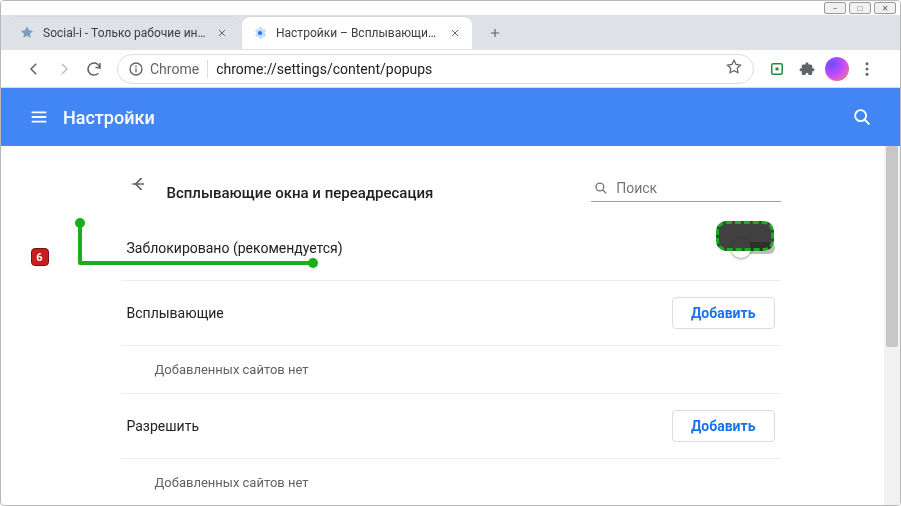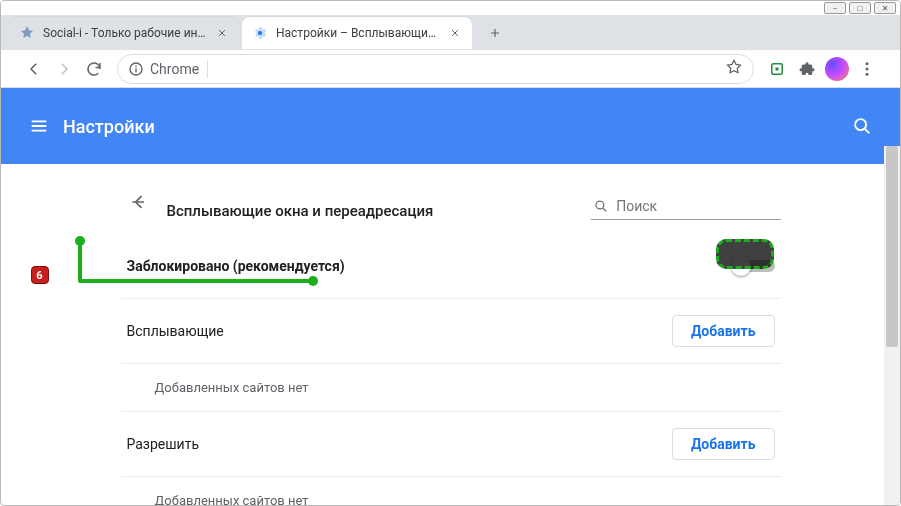--- a/index.html
+++ b/index.html
@@ -33,21 +33,21 @@
   .omnibox .divider{width:1px;height:18px;background:#dadce0;margin-right:8px;}
   .omnibox .url{color:#202124;}
   .omnibox .star{margin-left:auto;color:#5f6368;}
   .omnibox .star svg{width:18px;height:18px;}
   .tb-icon { width: 30px; height: 30px; display:flex; align-items:center; justify-content:center; color:#5f6368;}
   .tb-icon svg{width:18px;height:18px;}
   .avatar{width:24px;height:24px;border-radius:50%;background: radial-gradient(circle at 30% 30%, #6a4cff, #c94cff, #ff8a4c);}
 
   
   .content{position:relative;height: calc(100% - 14px - 35px - 38px);}
-  .appbar{background:#4285f4;height:76px;display:flex;align-items:center;color:#fff;padding:0 18px;}
+  .appbar{background:#4285f4;height:58px;display:flex;align-items:center;color:#fff;padding:0 18px;}
   .appbar .menu-btn{width:40px;height:40px;display:flex;align-items:center;justify-content:center;border-radius:50%;color:#fff;}
   .appbar .menu-btn svg{width:22px;height:22px;}
   .appbar .app-title{font-size:18px;font-weight:500;margin-left:4px;}
   .appbar .search-btn{margin-left:auto;width:40px;height:40px;display:flex;align-items:center;justify-content:center;color:#fff;}
   .appbar .search-btn svg{width:22px;height:22px;}
 
   .page{max-width:660px;margin:0 auto;padding:14px 0 0 0;position:relative;}
   .page-head{display:flex;align-items:flex-end;padding:6px 0 14px 0;}
   .page-head .back-btn{width:36px;height:36px;display:flex;align-items:center;justify-content:center;color:#5f6368;border-radius:50%;}
   .page-head .back-btn svg{width:20px;height:20px;}
@@ -145,20 +145,21 @@
     <div class="omnibox">
       <span class="sec-chip">
         <svg viewBox="0 0 24 24">
             <circle cx="12" cy="12" r="9" fill="none" stroke="currentColor" stroke-width="2"></circle>
             <circle cx="12" cy="8" r="1.3" fill="currentColor"></circle>
             <rect x="11" y="11" width="2" height="6" fill="currentColor"></rect>
           </svg>
         <span>Chrome</span>
       </span>
       <span class="divider"></span>
+      <span class="url">chrome://settings/content/popups</span>
       <span class="star">
         <svg viewBox="0 0 24 24">
             <path fill="none" stroke="currentColor" stroke-width="1.6" d="M12 3l2.7 5.5 6 .9-4.4 4.2 1 6L12 16.9 6.7 19.6l1-6L3.3 9.4l6-.9z"></path>
           </svg>
       </span>
     </div>
     <div class="tb-icon" style="color:#1e8e3e;">
       <svg viewBox="0 0 24 24">
           <rect x="5" y="5" width="14" height="14" rx="2" fill="none" stroke="currentColor" stroke-width="2"></rect>
           <rect x="10" y="10" width="4" height="4" fill="currentColor"></rect>
@@ -214,21 +215,21 @@
         <div class="search-field">
           <svg viewBox="0 0 24 24">
               <circle cx="10.5" cy="10.5" r="6" fill="none" stroke="#757575" stroke-width="2"></circle>
               <path stroke="#757575" stroke-width="2" d="M20 20l-5-5"></path>
             </svg>
           <input placeholder="Поиск" style="">
         </div>
       </div>
 
       <div class="card">
-        <div class="row" style="padding:22px 6px;font-weight:bold;">
+        <div class="row" style="padding:22px 6px;">
           <span class="label">Заблокировано (рекомендуется)</span>
           <span class="spacer"></span>
           <div class="toggle-wrap">
             <div class="toggle-track"></div>
             <div class="toggle-knob"></div>
           </div>
         </div>
 
         <div class="row">
           <span class="label">Всплывающие</span>

